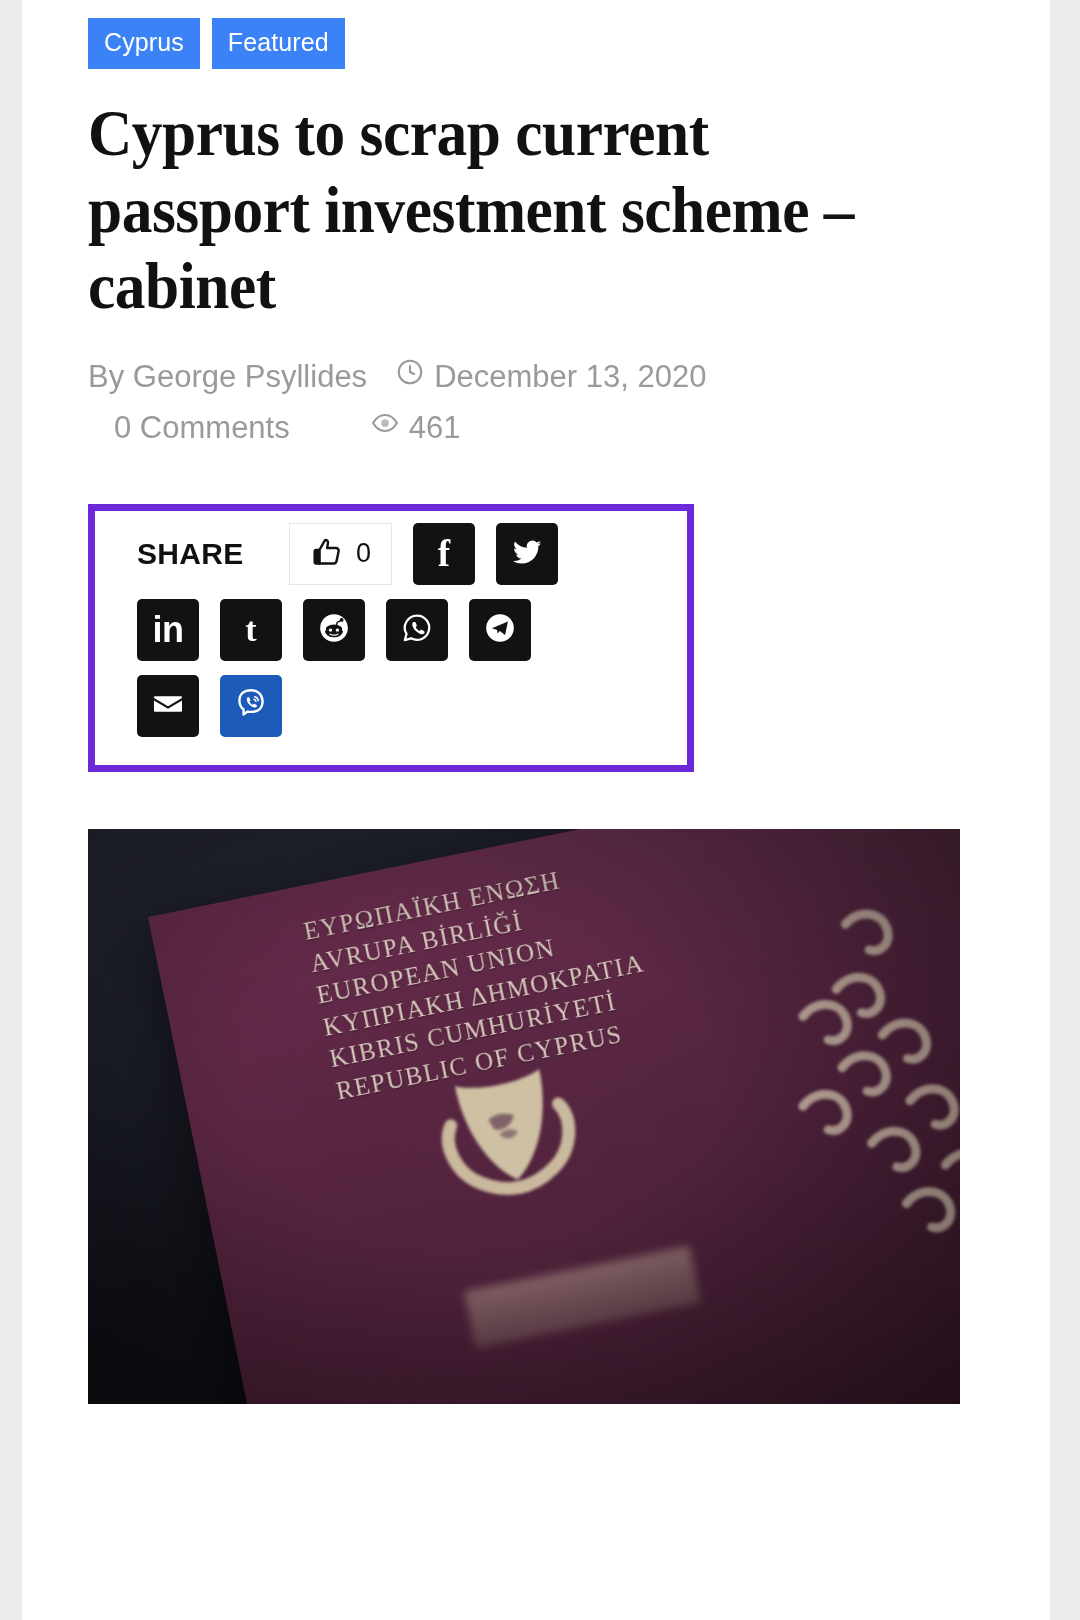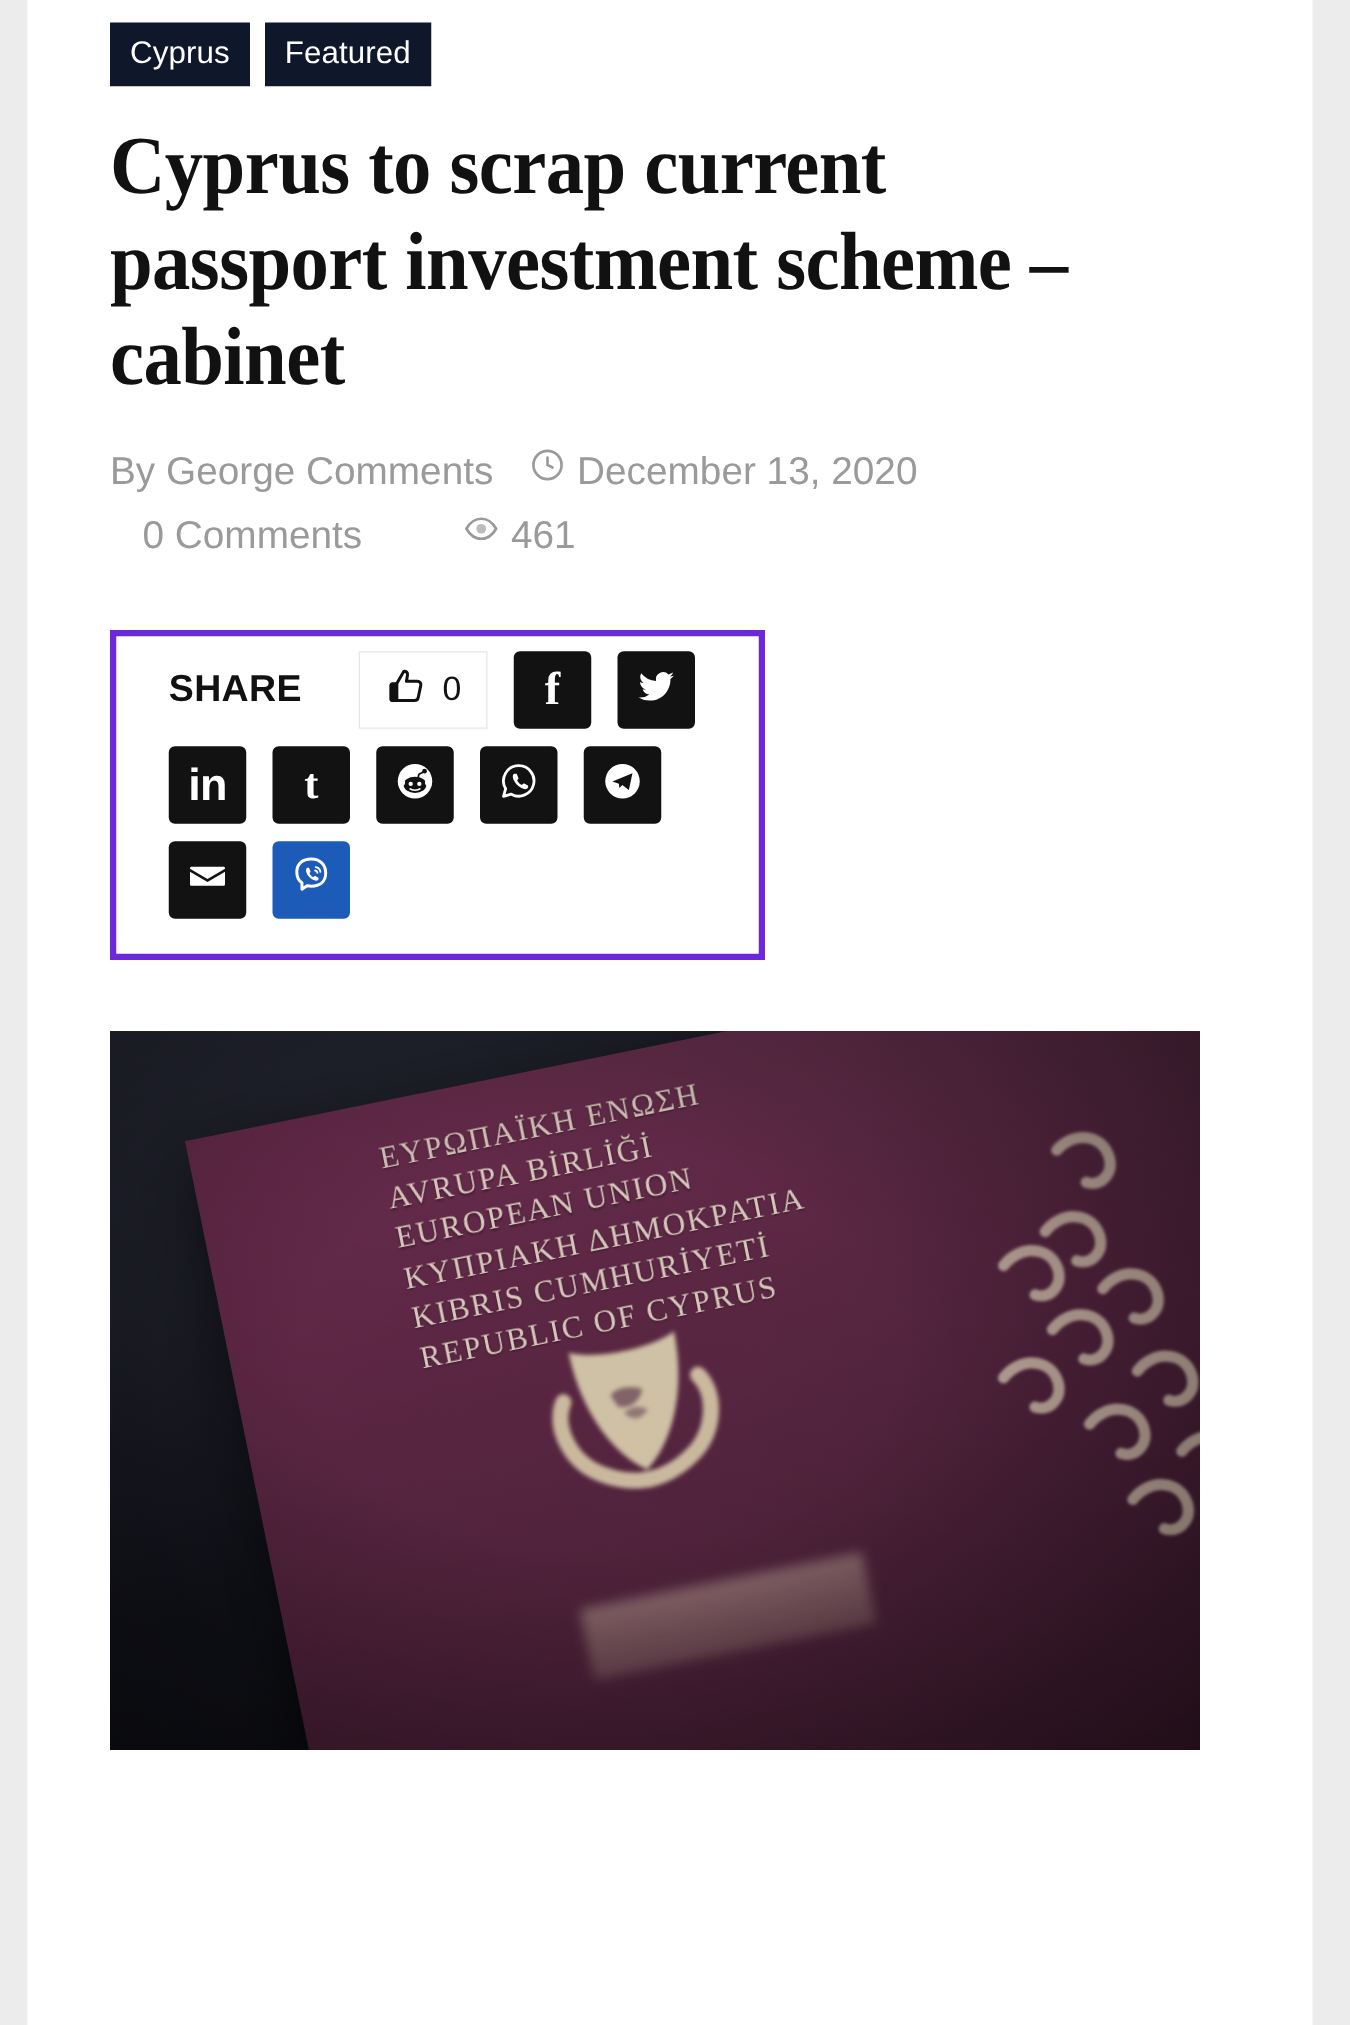--- a/index.html
+++ b/index.html
@@ -28,21 +28,21 @@
     background: #ffffff;
   }
 
   
   .badges {
     display: flex;
     gap: 12px;
     padding: 18px 0 0 66px;
   }
   .badge {
-    background: #0f172a;
+    background: #3b82f6;
     color: #ffffff;
     font-size: 25px;
     line-height: 1;
     padding: 12px 16px 14px 16px;
     letter-spacing: 0.1px;
     font-family: "Liberation Sans", sans-serif;
     cursor: pointer;
   }
 
   
@@ -81,22 +81,22 @@
     white-space: nowrap;
   }
   .meta-gap { width: 28px; display: inline-block; }
   .meta-gap-sm { width: 24px; display: inline-block; }
   .meta-row.row2 { padding-left: 26px; }
   .icon-svg { display: block; }
 
   
   .share-box {
     margin: 50px 0 0 66px;
-    width: 524px;
-    border: 5px solid #6d28d9;
+    width: 606px;
+    border: 7px solid #6d28d9;
     padding: 12px 0 28px 0;
   }
   .share-row {
     display: flex;
     align-items: center;
     padding-left: 42px;
     margin-bottom: 14px;
   }
   .share-row:last-child { margin-bottom: 0; }
 
@@ -254,21 +254,21 @@
 
     <div class="badges">
       <span class="badge">Cyprus</span>
       <span class="badge">Featured</span>
     </div>
 
     <h1 class="headline">Cyprus to scrap current passport investment scheme – cabinet</h1>
 
     <div class="meta">
       <div class="meta-row row1">
-        <span class="meta-item">By George Comments</span>
+        <span class="meta-item">By George Psyllides</span>
         <span class="meta-gap"></span>
         <span class="meta-item">
           <span class="icon-svg">
             <svg width="30" height="30" viewBox="0 0 24 24" fill="none" stroke="#9a9a9a" stroke-width="1.7">
               <circle cx="12" cy="12" r="9"></circle>
               <path d="M12 7.2 V12 L15.2 13.6" stroke-linecap="round"></path>
             </svg>
           </span>
           <span>December 13, 2020</span>
         </span>

